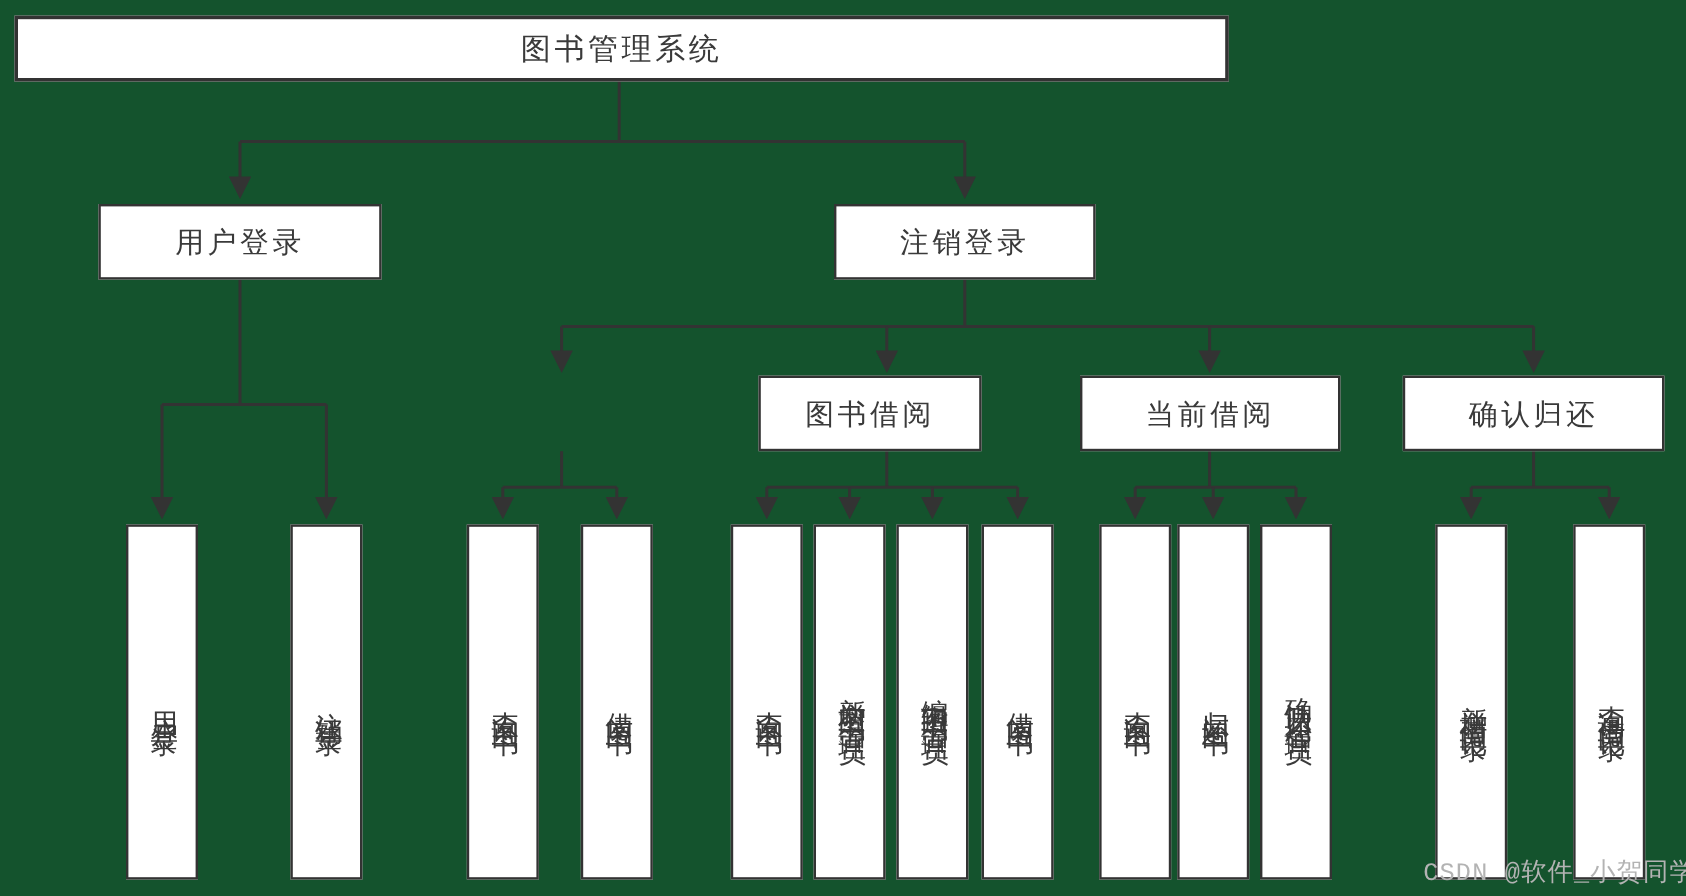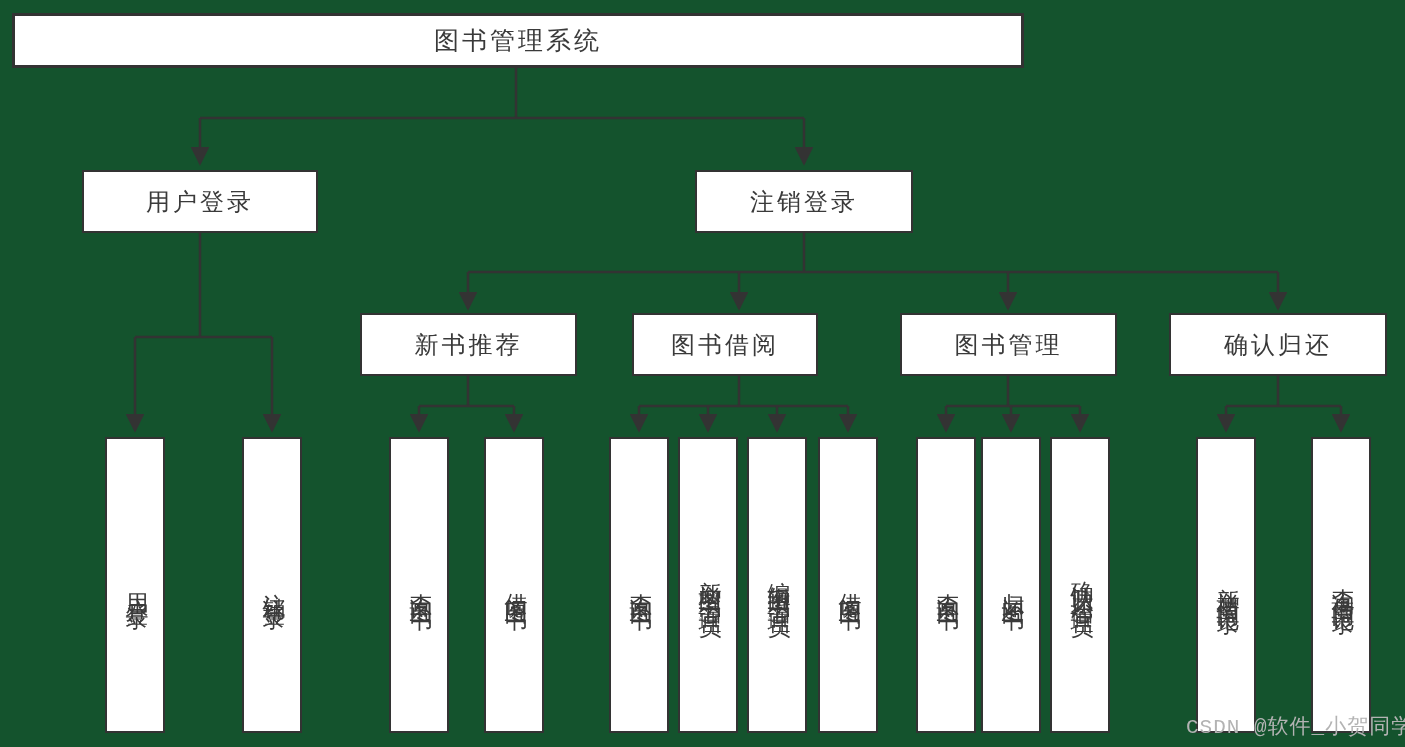--- a/index.html
+++ b/index.html
@@ -117,23 +117,22 @@
       <line x1="1226" y1="406" x2="1226" y2="430" marker-end="url(#arw)"></line>
       <line x1="1341" y1="406" x2="1341" y2="430" marker-end="url(#arw)"></line>
     </g>
   </svg>
 
   <div class="hnode root" style="left:12px; top:13px; width:1012px; height:55px;">图书管理系统</div>
 
   <div class="hnode" style="left:82px; top:170px; width:236px; height:63px;">用户登录</div>
   <div class="hnode" style="left:695px; top:170px; width:218px; height:63px;">注销登录</div>
 
-  <div class="hnode" style="left:360px; top:313px; width:217px; height:63px;">新书推荐</div>
   <div class="hnode" style="left:632px; top:313px; width:186px; height:63px;">图书借阅</div>
-  <div class="hnode" style="left:900px; top:313px; width:217px; height:63px;">图书管理</div>
+  <div class="hnode" style="left:900px; top:313px; width:217px; height:63px;">当前借阅</div>
   <div class="hnode" style="left:1169px; top:313px; width:218px; height:63px;">确认归还</div>
 
   <div class="vnode" style="left:105px;">用户登录</div>
   <div class="vnode" style="left:242px;">注销登录</div>
 
   <div class="vnode" style="left:389px;">查询图书</div>
   <div class="vnode" style="left:484px;">借阅图书</div>
 
   <div class="vnode" style="left:609px;">查询图书</div>
   <div class="vnode" style="left:678px;">新增图书（管理员）</div>

